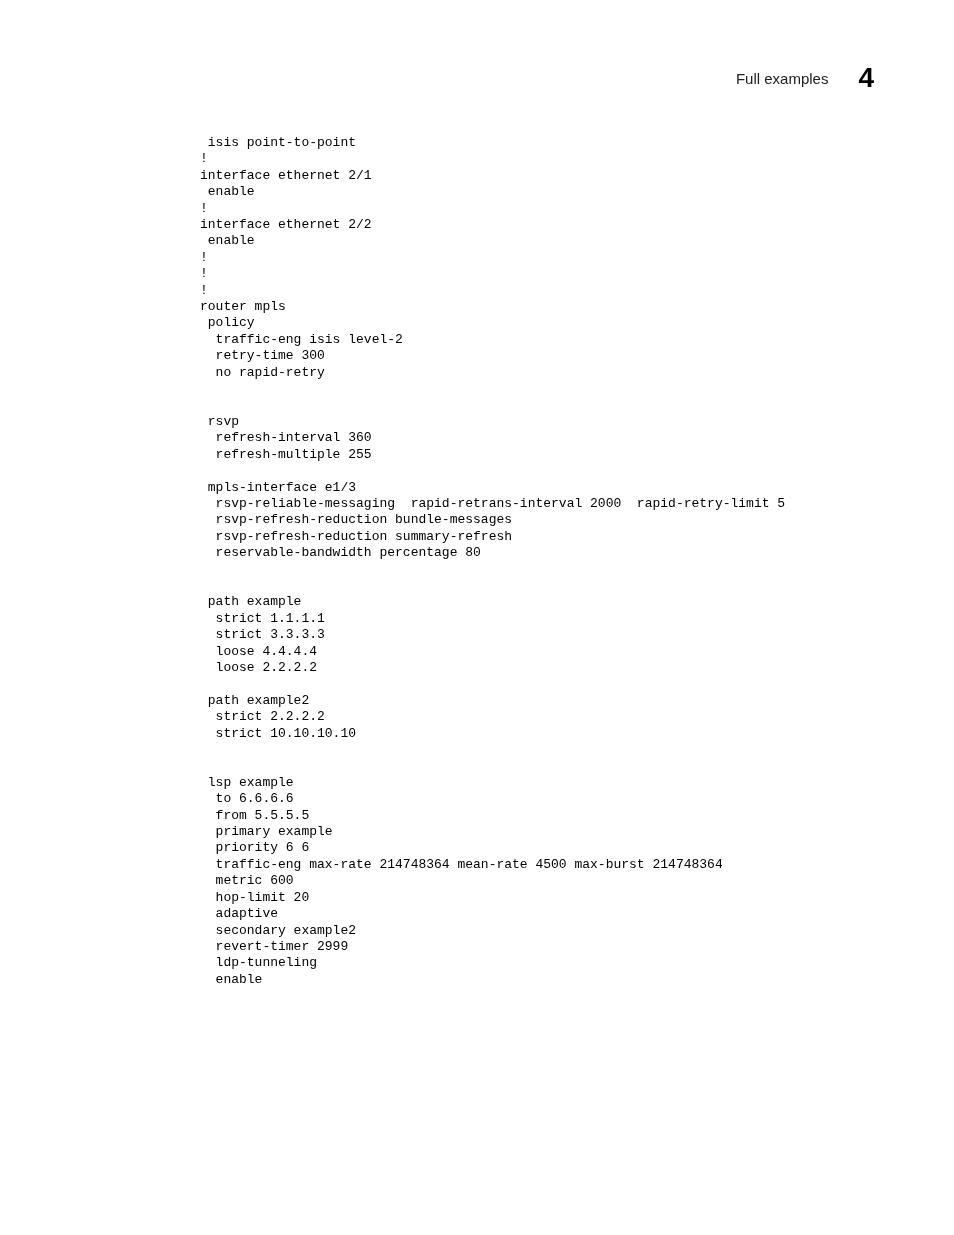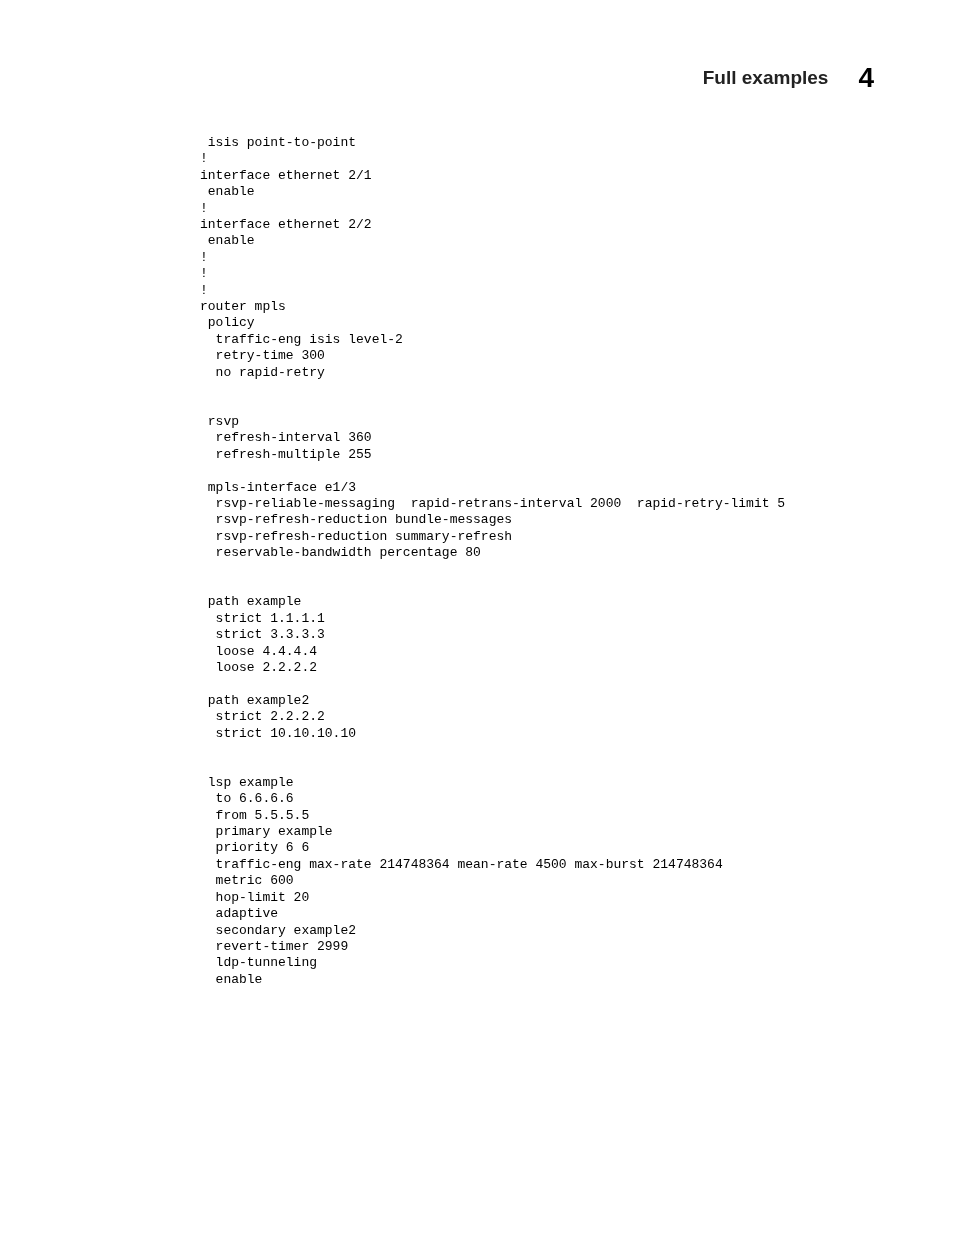--- a/index.html
+++ b/index.html
@@ -14,23 +14,22 @@
   }
   .header {
     position: absolute;
     top: 62px;
     right: 80px;
     display: flex;
     align-items: center;
     gap: 30px;
   }
   .header-title {
-    font-size: 19px;
+    font-size: 15px;
     color: #222;
-    font-weight: bold;
   }
   .header-chapter {
     font-size: 28px;
     font-weight: bold;
     color: #000;
   }
   .code-block {
     position: absolute;
     top: 135px;
     left: 200px;

